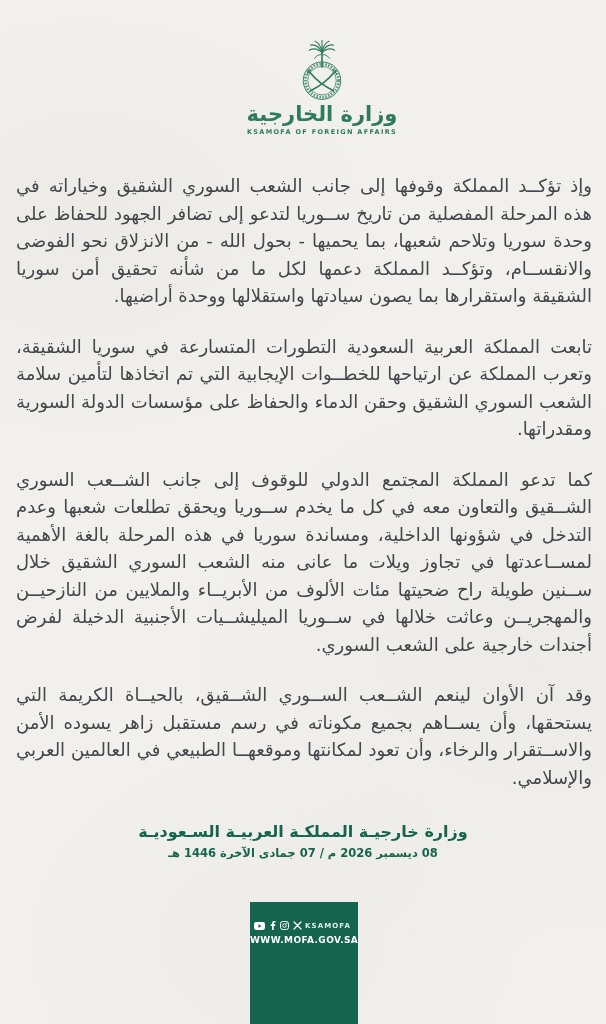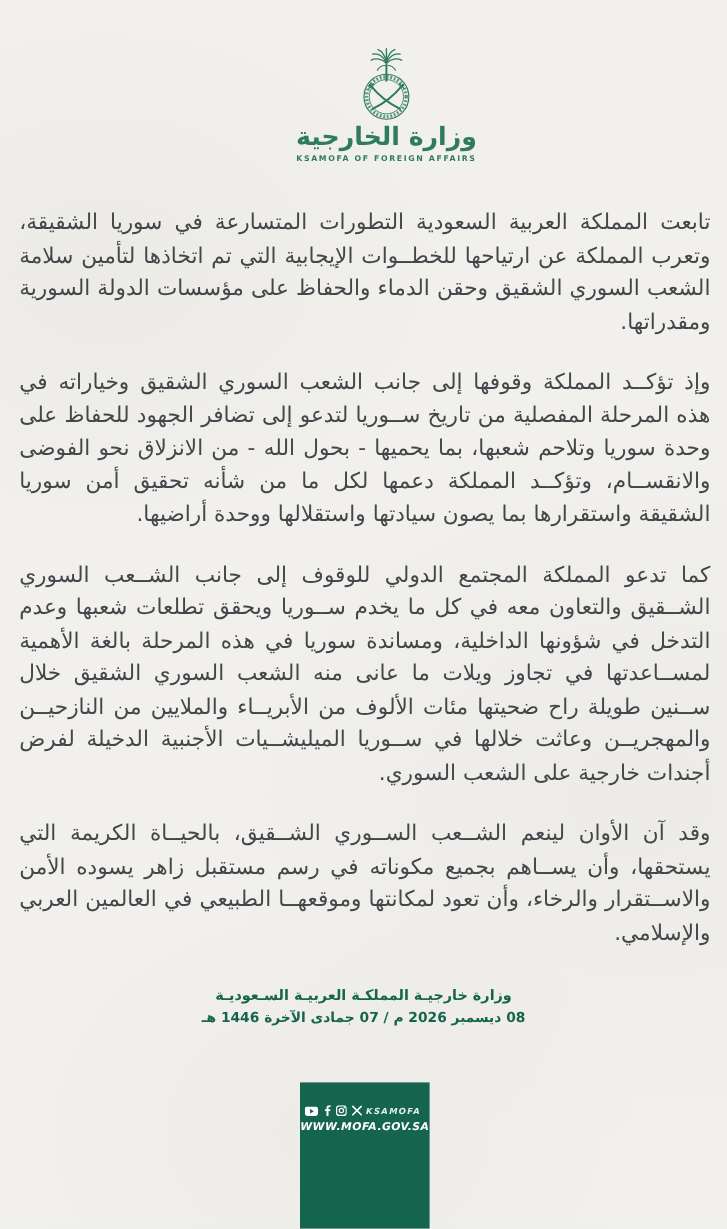--- a/index.html
+++ b/index.html
@@ -53,32 +53,31 @@
     text-align: justify;
     text-align-last: right;
   }
 
   
   .sig-footer {
     position: absolute; top: 822px; left: 0; right: 0;
     text-align: center; direction: rtl;
     color: #15654e;
   }
-  .sig-line1 { font-size: 12px; font-weight: bold; letter-spacing: 0.3px; text-align: center; }
+  .sig-line1 { font-size: 16px; font-weight: bold; letter-spacing: 0.3px; text-align: center; }
   .sig-line2 { font-size: 11.5px; font-weight: bold; margin-top: 5px; }
 
   
   .social-box {
     position: absolute; left: 250px; top: 902px;
     width: 108px; height: 122px;
     background: #15654e;
     color: #ffffff;
     text-align: center;
     padding-top: 18px;
-    font-style: italic;
   }
   .icons-row {
     display: flex; align-items: center; justify-content: center;
     gap: 3.5px; height: 11px;
   }
   .icons-row .icn { display: flex; align-items: center; cursor: pointer; }
   .handle {
     font-size: 7px; font-weight: bold;
     letter-spacing: 1.1px;
     color: rgba(255,255,255,0.88);
@@ -126,22 +125,22 @@
         <path d="M73 53 L67 47" stroke-width="1.7"></path>
       </g>
       <circle cx="28.5" cy="48.5" r="1.7" fill="#2f7b5e"></circle>
       <circle cx="71.5" cy="48.5" r="1.7" fill="#2f7b5e"></circle>
     </svg>
     <div class="calligraphy">وزارة الخارجية</div>
     <div class="en-name">KSAMOFA OF FOREIGN AFFAIRS</div>
   </header>
 
   <main class="statement">
+    <p>وإذ تؤكــد المملكة وقوفها إلى جانب الشعب السوري الشقيق وخياراته في هذه المرحلة المفصلية من تاريخ ســوريا لتدعو إلى تضافر الجهود للحفاظ على وحدة سوريا وتلاحم شعبها، بما يحميها - بحول الله - من الانزلاق نحو الفوضى والانقســام، وتؤكــد المملكة دعمها لكل ما من شأنه تحقيق أمن سوريا الشقيقة واستقرارها بما يصون سيادتها واستقلالها ووحدة أراضيها.</p>
     <p>تابعت المملكة العربية السعودية التطورات المتسارعة في سوريا الشقيقة، وتعرب المملكة عن ارتياحها للخطــوات الإيجابية التي تم اتخاذها لتأمين سلامة الشعب السوري الشقيق وحقن الدماء والحفاظ على مؤسسات الدولة السورية ومقدراتها.</p>
-    <p>وإذ تؤكــد المملكة وقوفها إلى جانب الشعب السوري الشقيق وخياراته في هذه المرحلة المفصلية من تاريخ ســوريا لتدعو إلى تضافر الجهود للحفاظ على وحدة سوريا وتلاحم شعبها، بما يحميها - بحول الله - من الانزلاق نحو الفوضى والانقســام، وتؤكــد المملكة دعمها لكل ما من شأنه تحقيق أمن سوريا الشقيقة واستقرارها بما يصون سيادتها واستقلالها ووحدة أراضيها.</p>
     <p>كما تدعو المملكة المجتمع الدولي للوقوف إلى جانب الشــعب السوري الشــقيق والتعاون معه في كل ما يخدم ســوريا ويحقق تطلعات شعبها وعدم التدخل في شؤونها الداخلية، ومساندة سوريا في هذه المرحلة بالغة الأهمية لمســاعدتها في تجاوز ويلات ما عانى منه الشعب السوري الشقيق خلال ســنين طويلة راح ضحيتها مئات الألوف من الأبريــاء والملايين من النازحيــن والمهجريــن وعاثت خلالها في ســوريا الميليشــيات الأجنبية الدخيلة لفرض أجندات خارجية على الشعب السوري.</p>
     <p>وقد آن الأوان لينعم الشــعب الســوري الشــقيق، بالحيــاة الكريمة التي يستحقها، وأن يســاهم بجميع مكوناته في رسم مستقبل زاهر يسوده الأمن والاســتقرار والرخاء، وأن تعود لمكانتها وموقعهــا الطبيعي في العالمين العربي والإسلامي.</p>
   </main>
 
   <footer class="sig-footer">
     <div class="sig-line1">وزارة خارجيـة المملكـة العربيـة السـعوديـة</div>
     <div class="sig-line2">08 ديسمبر 2026 م / 07 جمادى الآخرة 1446 هـ</div>
   </footer>
 
   <div class="social-box">

